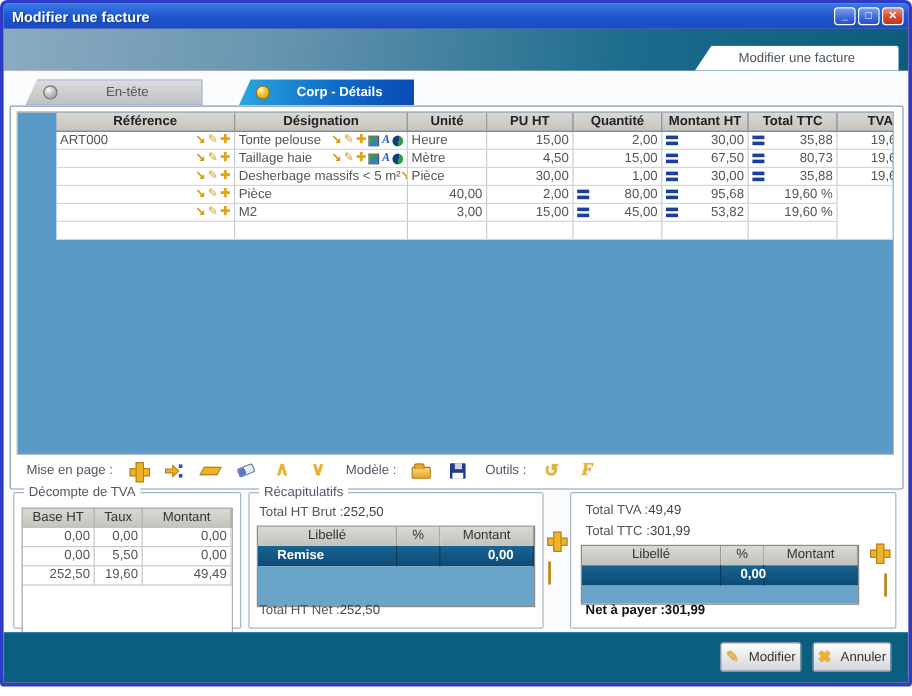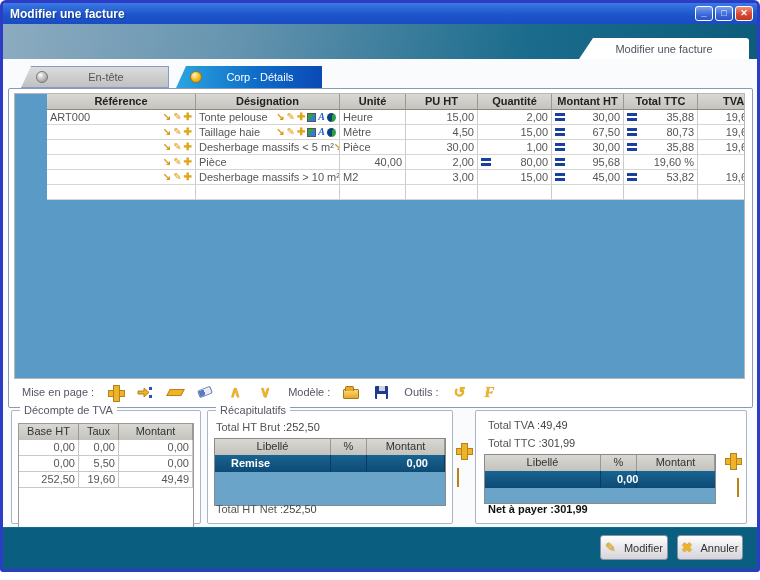--- a/index.html
+++ b/index.html
@@ -29,24 +29,24 @@
   
   .content { position:absolute; top:56px; left:0; right:0; height:504px; background:#f9fbfd; }
 
   
   .tab { position:absolute; top:7px; height:22px; display:flex; align-items:center; gap:8px;
          font-size:11px; cursor:pointer; }
   .tab-entete { left:18px; width:148px; border:1px solid #8a9ac8;
                 background:linear-gradient(180deg,#dcdcdc 0%,#c0c0c0 100%);
                 clip-path:polygon(10px 0,100% 0,100% 100%,0 100%);
                 color:#555; justify-content:flex-start; padding-left:14px; }
-  .tab-corp { left:173px; width:146px;
+  .tab-corp { left:196px; width:146px;
               background:linear-gradient(90deg,#2aa6e0 0%,#0f6cc8 55%,#0a4ab4 100%);
               clip-path:polygon(10px 0,100% 0,100% 100%,0 100%);
-              color:#fff; font-weight:normal; padding-left:14px; }
+              color:#fff; font-weight:bold; padding-left:14px; }
   .orb { width:12px; height:12px; border-radius:50%; flex:0 0 auto; }
   .orb-gray { background:radial-gradient(circle at 35% 30%,#ffffff 0%,#cfcfcf 35%,#8a8a8a 100%); border:1px solid #777; }
   .orb-gold { background:radial-gradient(circle at 35% 30%,#fff6c8 0%,#f4c430 45%,#d89010 100%); border:1px solid #a8700a; }
   .tab-label { flex:1; text-align:center; padding-right:12px; }
 
   
   .panel { position:absolute; top:29px; left:5px; width:745px; height:320px;
            background:#ffffff; border:1px solid #8a9ab8; border-radius:2px; }
   .grid-wrap { position:absolute; top:4px; left:5px; width:731px; bottom:28px; overflow:hidden;
                border:1px solid #b8b8b8; background:#5a9ac7; display:flex; flex-direction:column; }
@@ -316,27 +316,20 @@
 
   <div class="t-row">
     <div class="c split">
       <span class="txt"></span>
       <span class="icons">
         <span class="ic ic-arrow">↘</span>
         <span class="ic ic-pencil">✎</span>
         <span class="ic ic-plus">✚</span>
       </span>
     </div>
-    <div class="c split">
-      <span class="txt">Desherbage massifs &gt; 10 m²</span>
-      <span class="icons">
-        <span class="ic ic-arrow">↘</span>
-
-      </span>
-    </div>
     <div class="c">M2</div>
     <div class="c num">3,00</div>
     <div class="c split">
       <span></span>
                 <span>15,00</span>
     </div>
     <div class="c split">
       <span class="eq-icon"></span>
       <span>45,00</span>
     </div>

